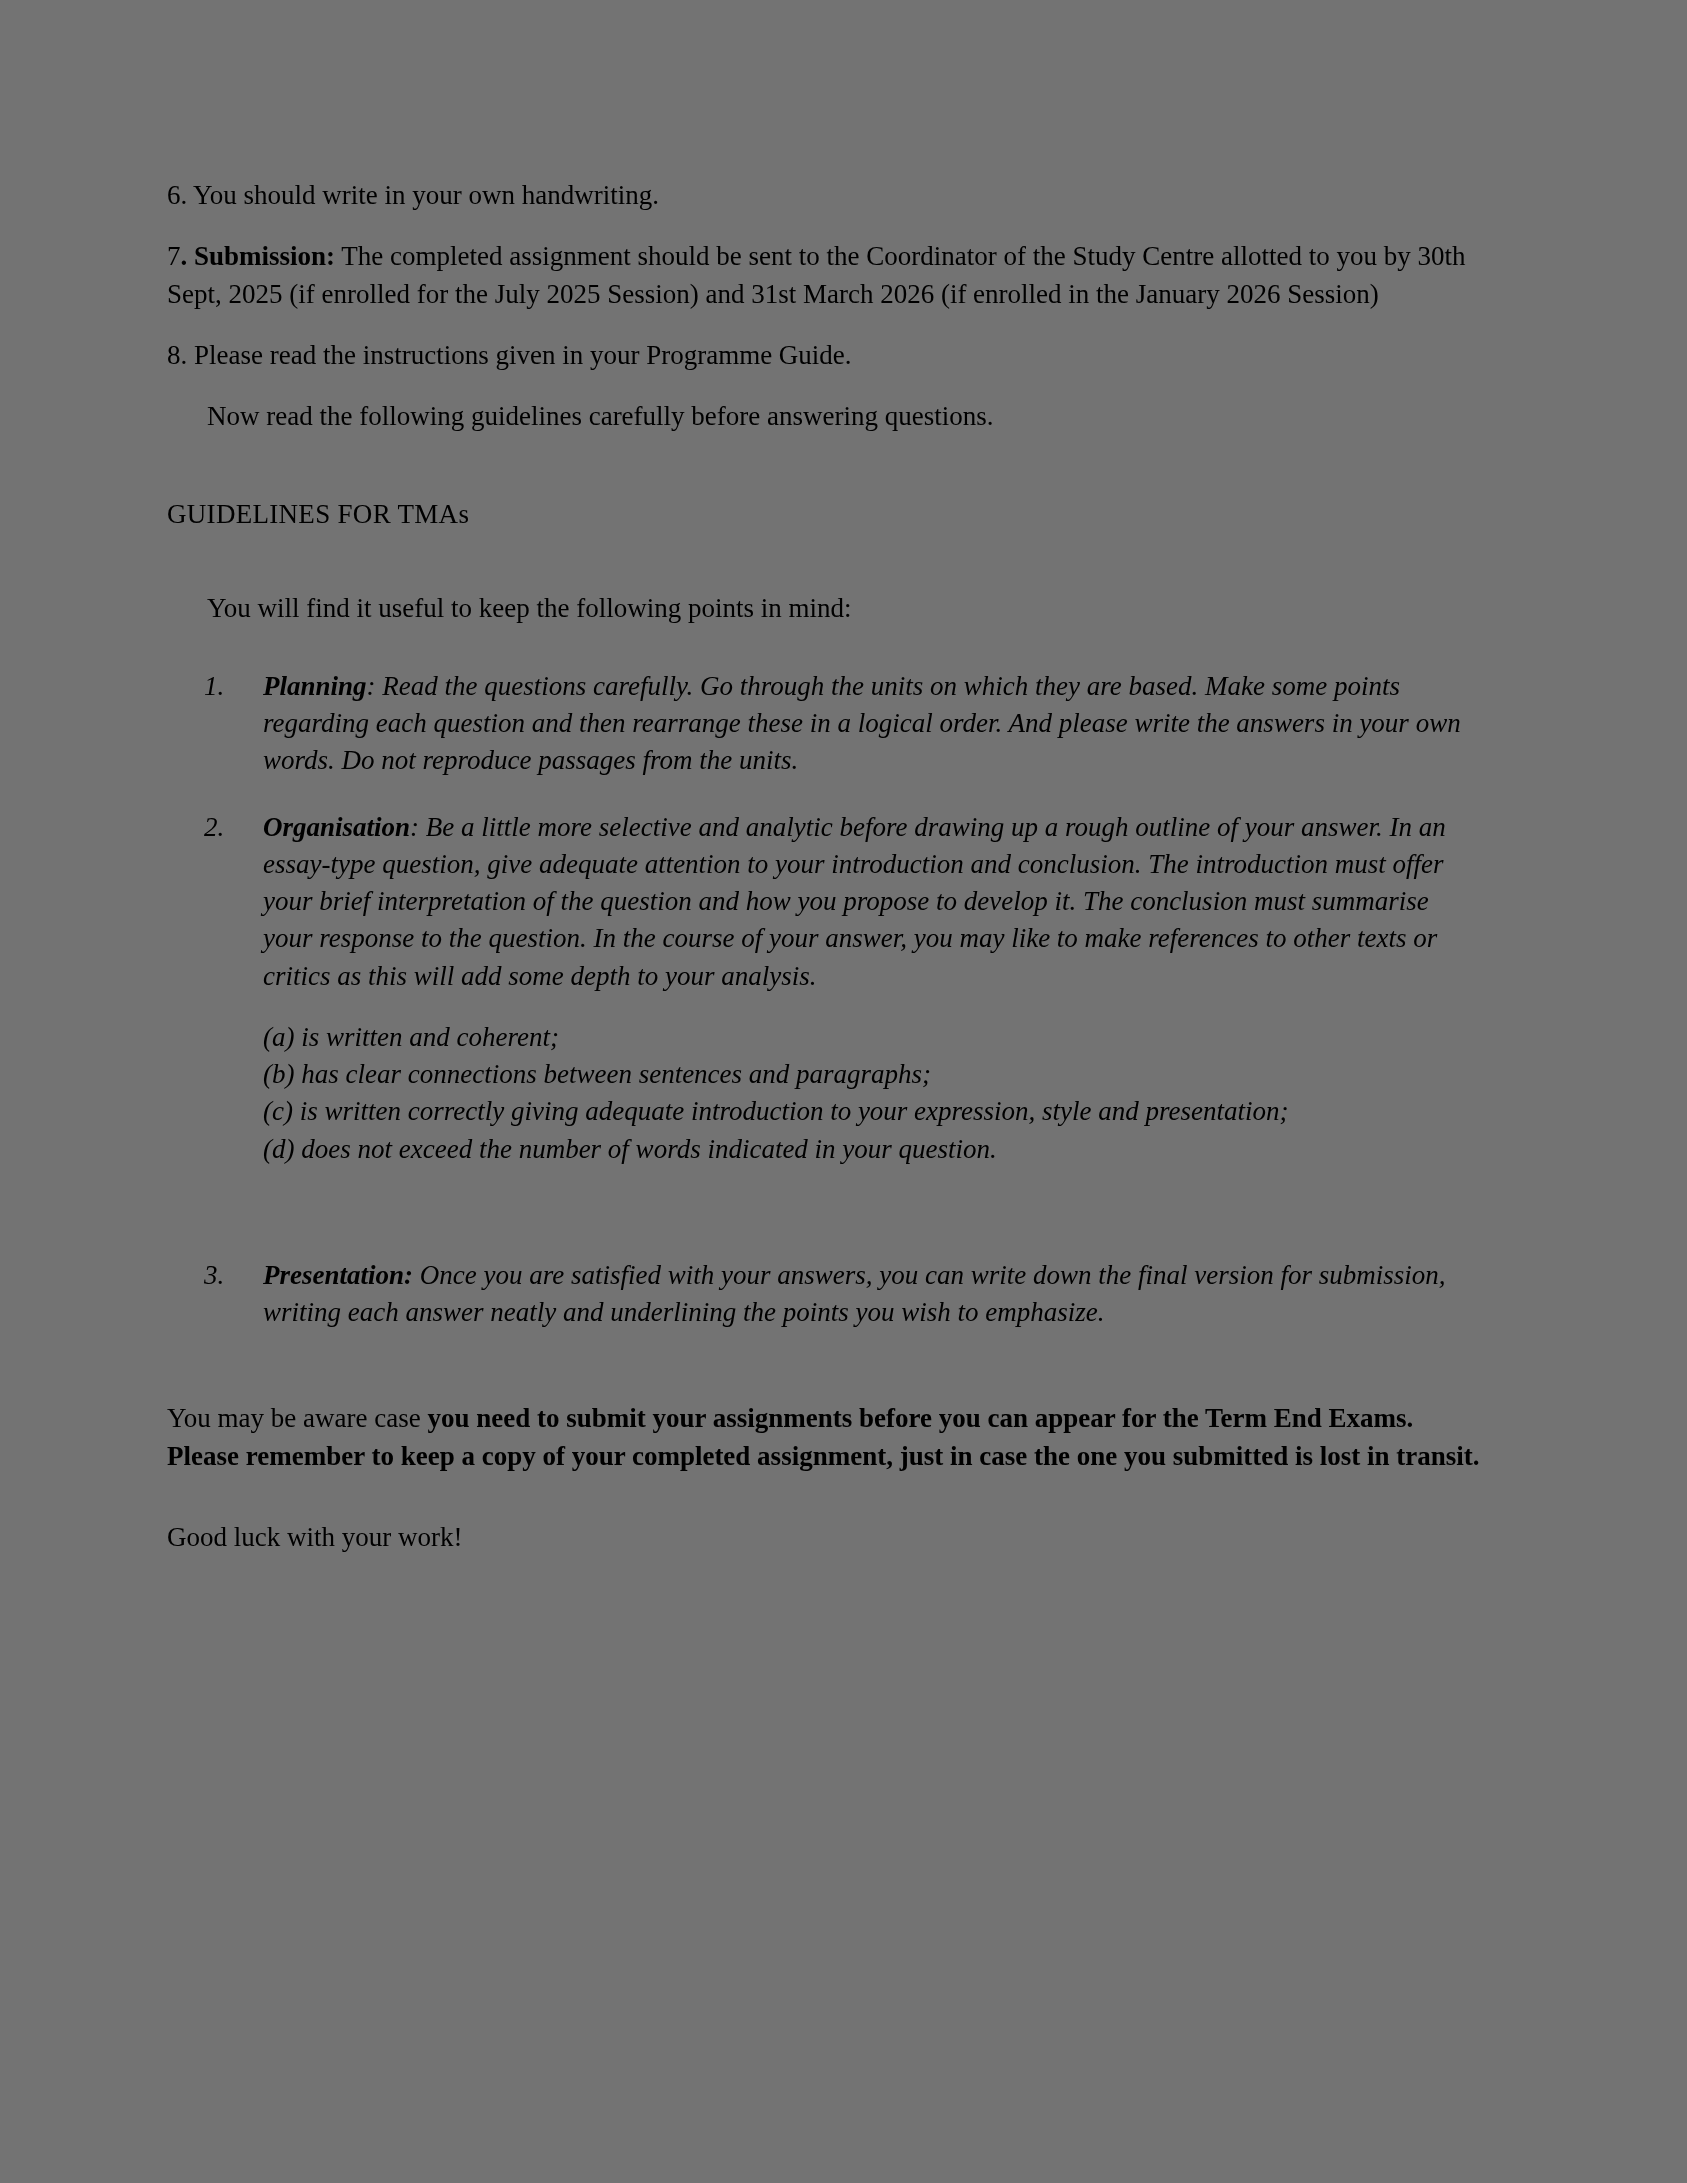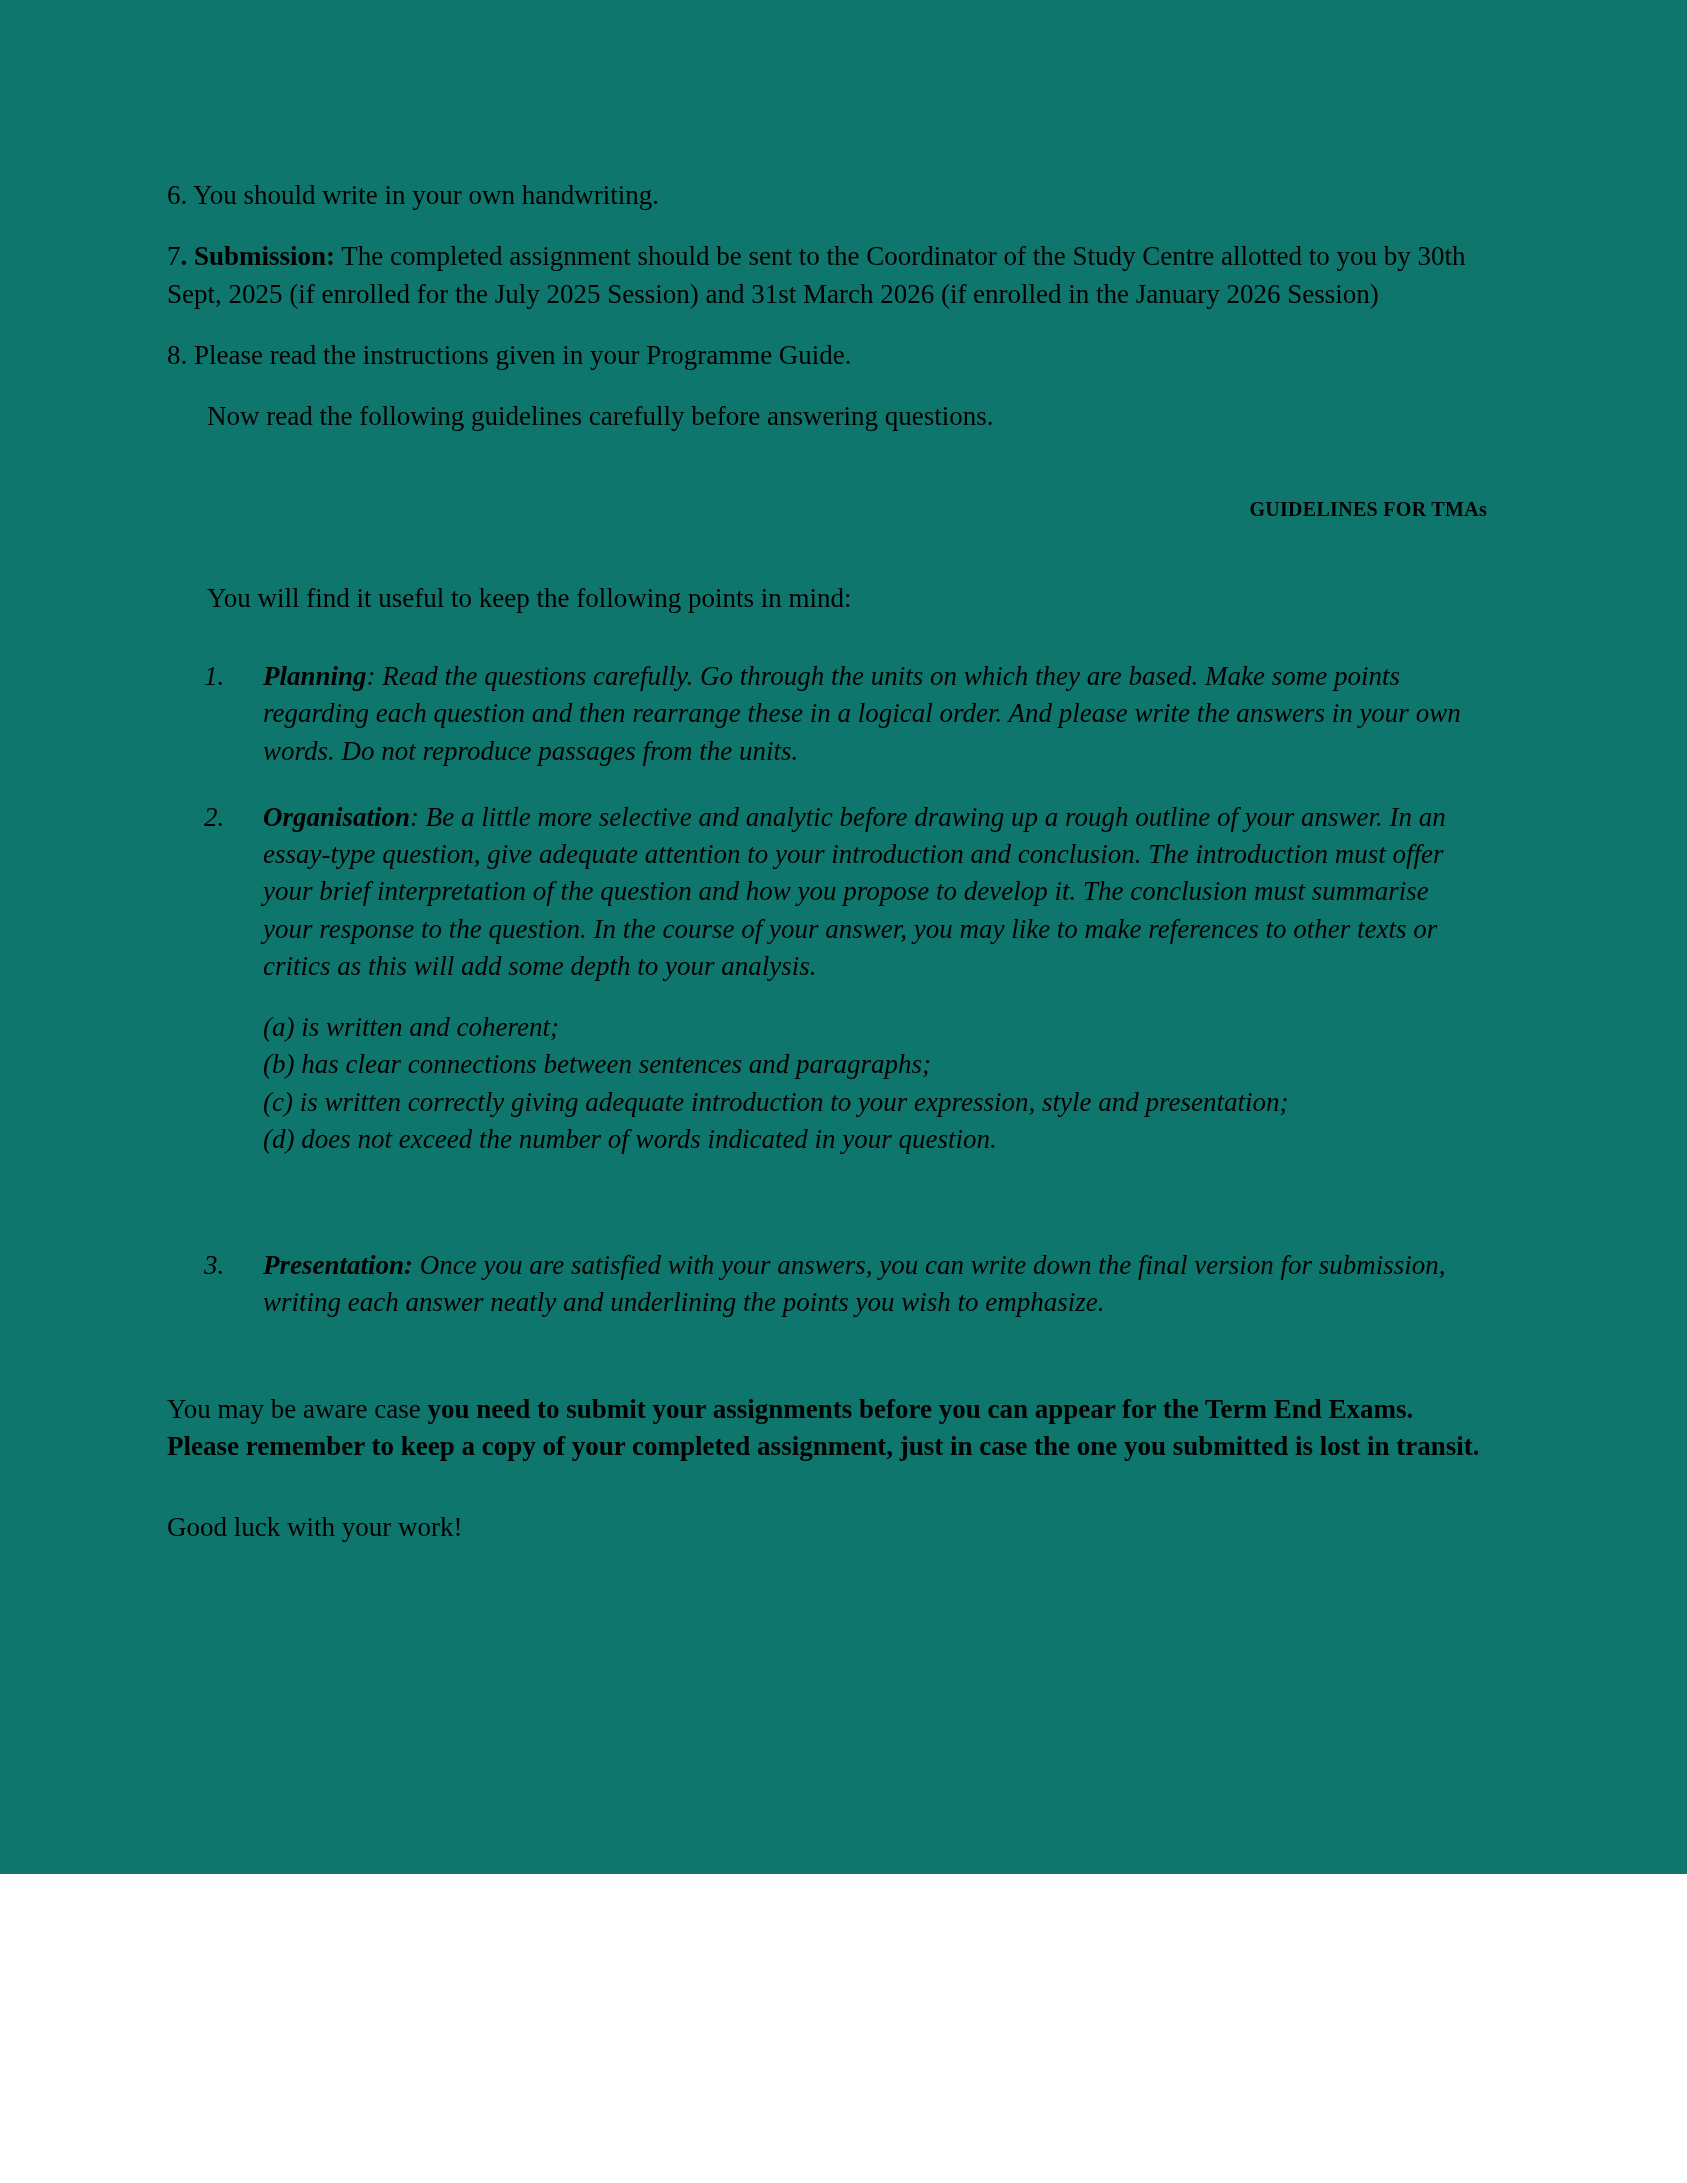--- a/index.html
+++ b/index.html
@@ -8,41 +8,41 @@
     padding: 0;
     background: #ffffff;
   }
   body {
     font-family: "Liberation Serif", "DejaVu Serif", serif;
     color: #000000;
   }
   .page {
     position: relative;
     width: 1687px;
-    height: 1874px;
-    background: #0f766e;
+    height: 2183px;
+    background: #737373;
     box-sizing: border-box;
     padding: 177px 198px 0 167px;
     overflow: hidden;
   }
   .doc {
     width: 1320px;
     font-size: 27px;
     line-height: 1.38;
     text-align: left;
   }
   p {
     margin: 0 0 24px 0;
   }
   .gap-lg { margin-bottom: 41px; margin-left: 40px; }
   .b { font-weight: bold; }
   .heading {
-    font-weight: bold;
-    text-align: right;
-    font-size: 20px;
+    font-weight: normal;
+    text-align: left;
+    font-size: 27px;
     letter-spacing: 0.3px;
     margin: 0 0 56px 0;
   }
 
   
   ol.guidelines {
     list-style: decimal;
     margin: 8px;
     padding: 0 0 0 56px;
     font-style: italic;

